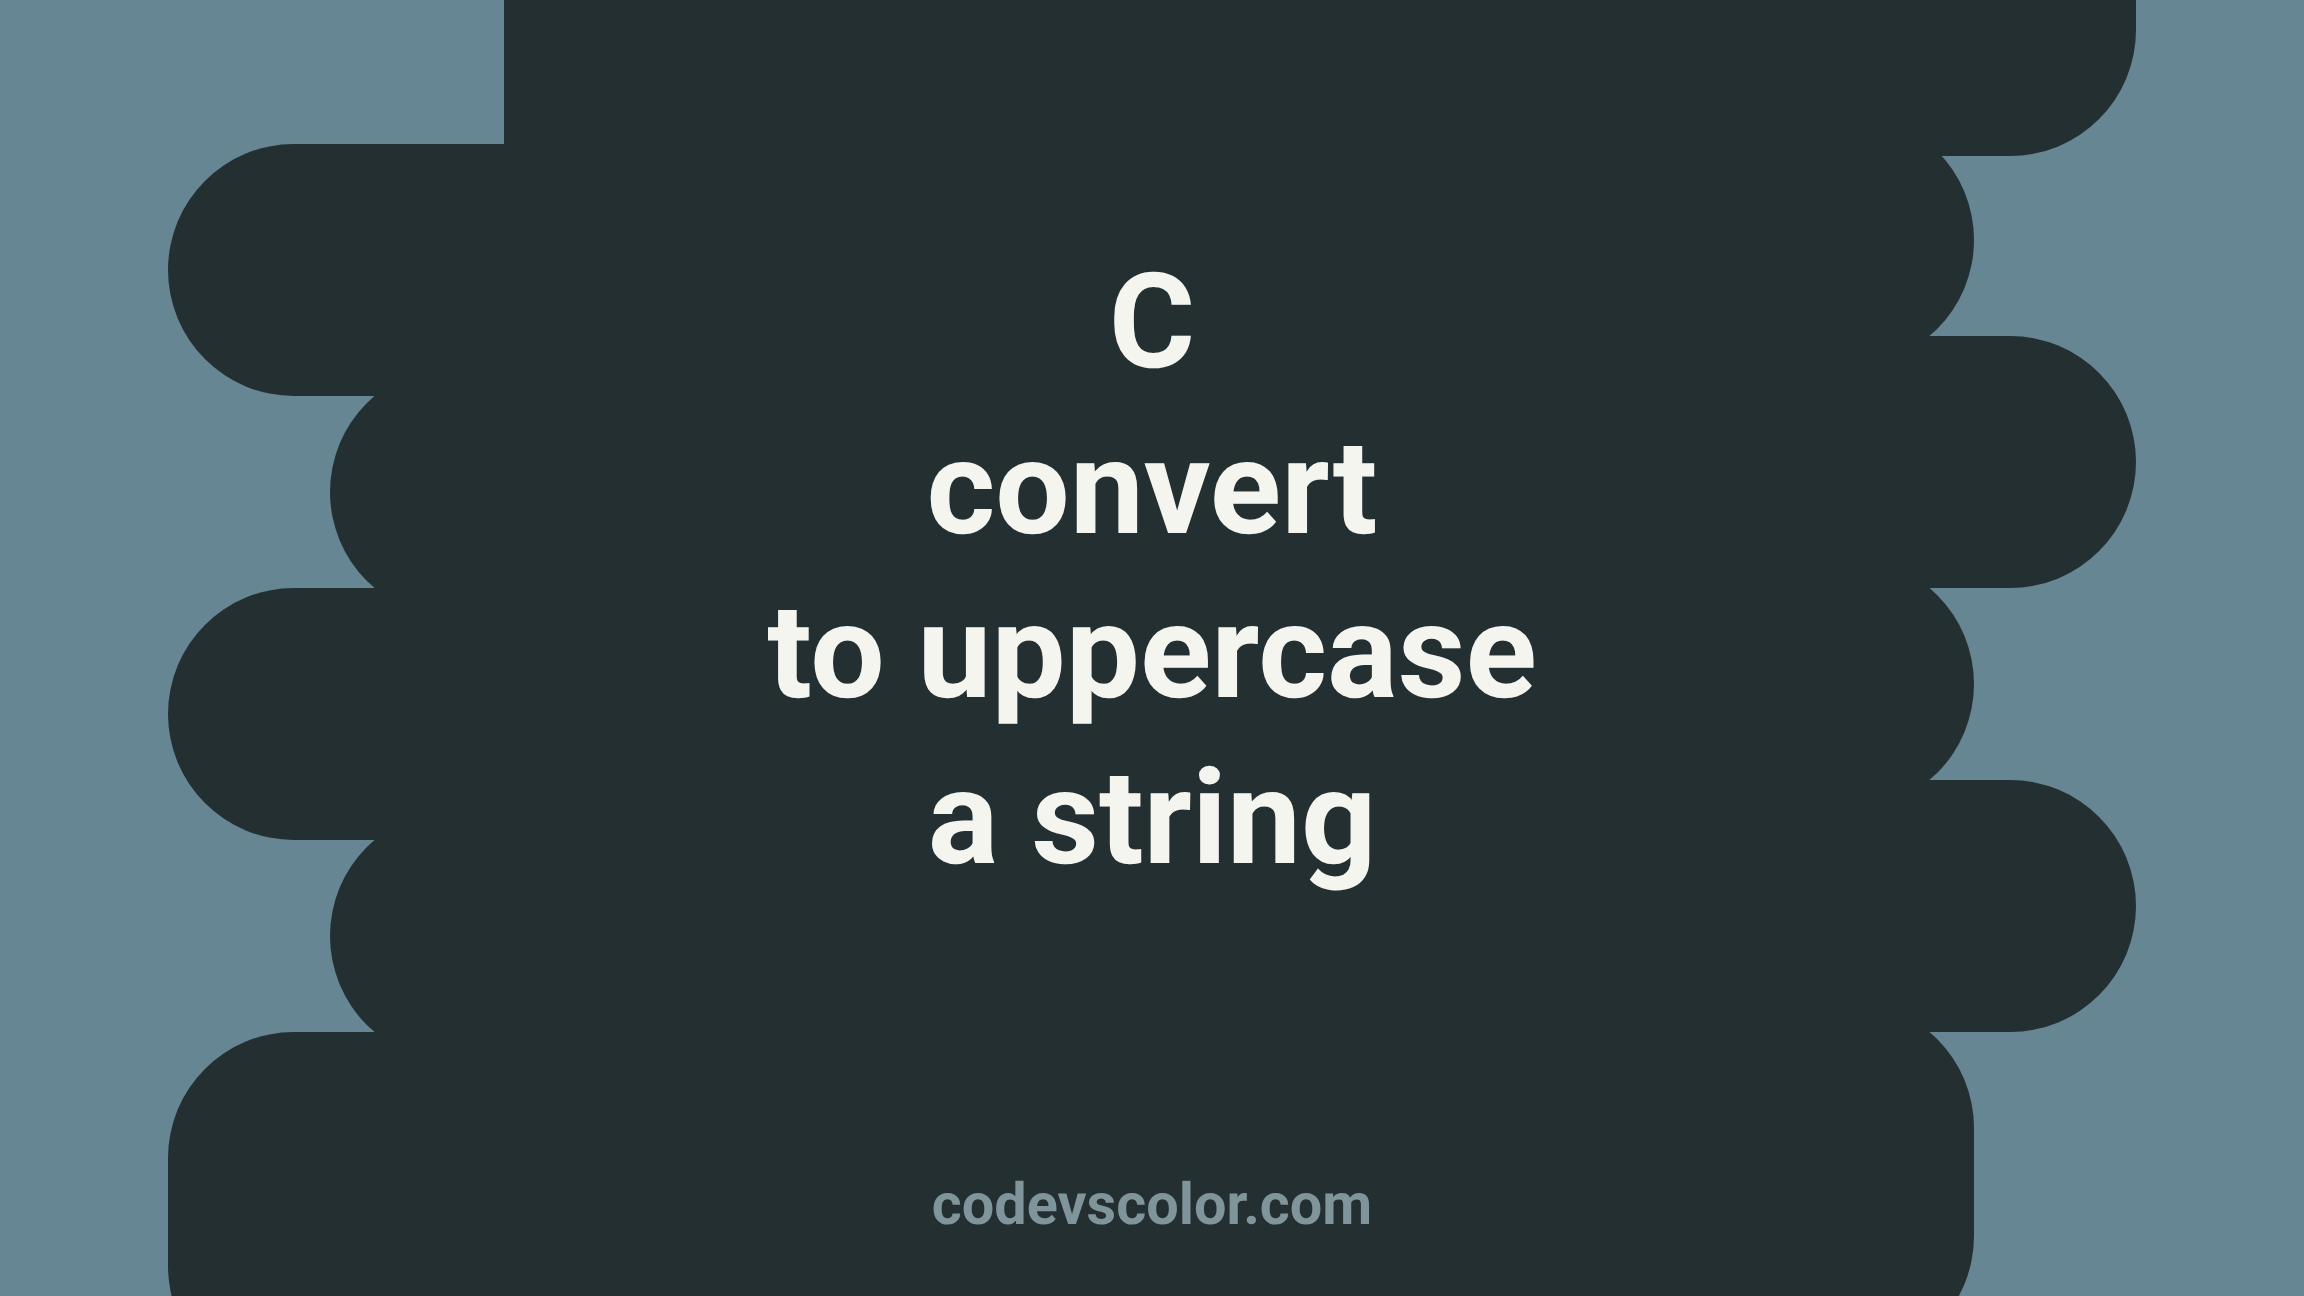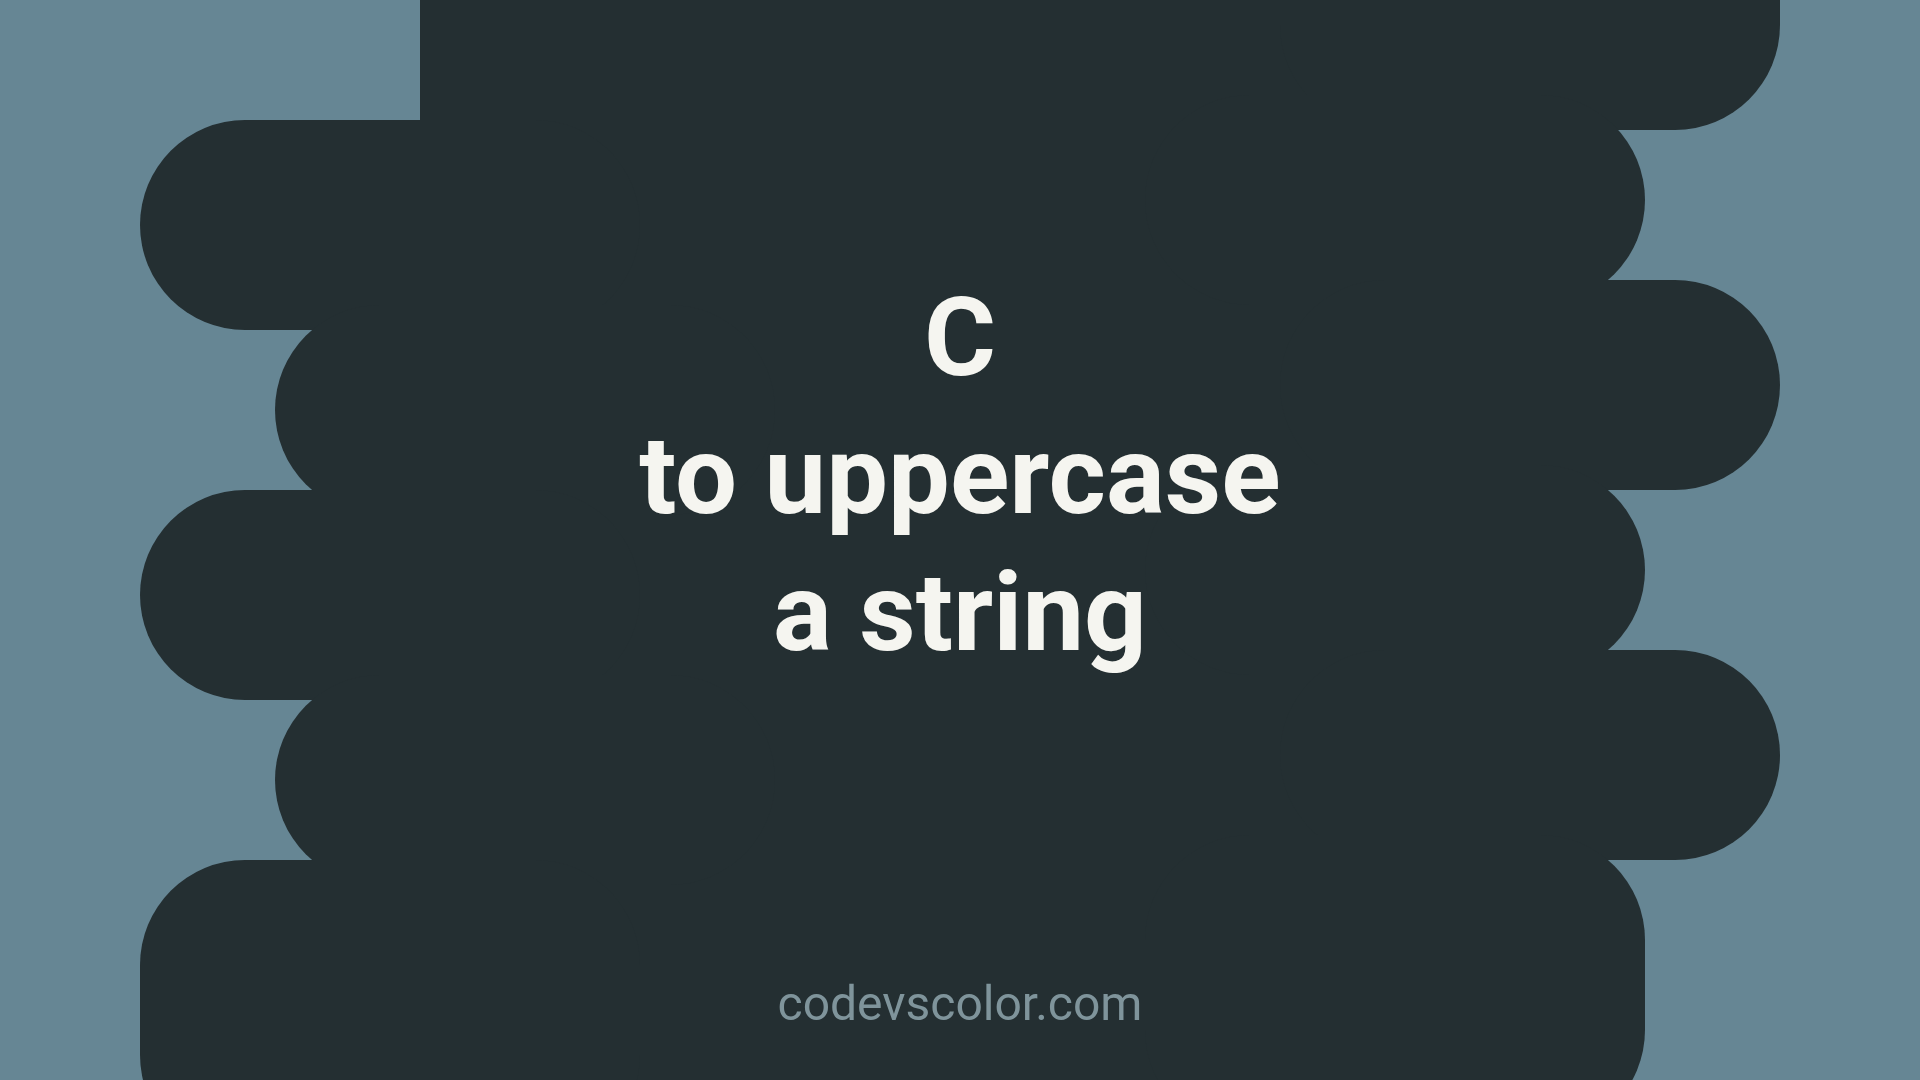--- a/index.html
+++ b/index.html
@@ -28,21 +28,21 @@
     line-height: 1.25;
     white-space: nowrap;
   }
   .watermark {
     position: absolute;
     left: 50%;
     bottom: 48px;
     transform: translateX(-50%);
     color: #7f949b;
     font-size: 48px;
-    font-weight: 400;
+    font-weight: 700;
   }
 </style>
 </head>
 <body>
 
 <div class="blob" style="left:420px; top:-120px; width:1080px; height:1320px;"></div>
 
 <div class="blob" style="left:140px; top:120px; width:500px; height:210px;"></div>
 <div class="blob" style="left:275px; top:305px; width:500px; height:210px;"></div>
 <div class="blob" style="left:140px; top:490px; width:500px; height:210px;"></div>
@@ -51,17 +51,18 @@
 
 <div class="blob" style="left:1280px; top:-120px; width:500px; height:250px;"></div>
 <div class="blob" style="left:1145px; top:95px; width:500px; height:210px;"></div>
 <div class="blob" style="left:1280px; top:280px; width:500px; height:210px;"></div>
 <div class="blob" style="left:1145px; top:465px; width:500px; height:210px;"></div>
 <div class="blob" style="left:1280px; top:650px; width:500px; height:210px;"></div>
 <div class="blob" style="left:1145px; top:835px; width:500px; height:300px;"></div>
 
 <div class="text-container">
   <div>C</div>
+  <div>convert</div>
   <div>to uppercase</div>
   <div>a string</div>
 </div>
 
 <div class="watermark">codevscolor.com</div>
 
 </body></html>

